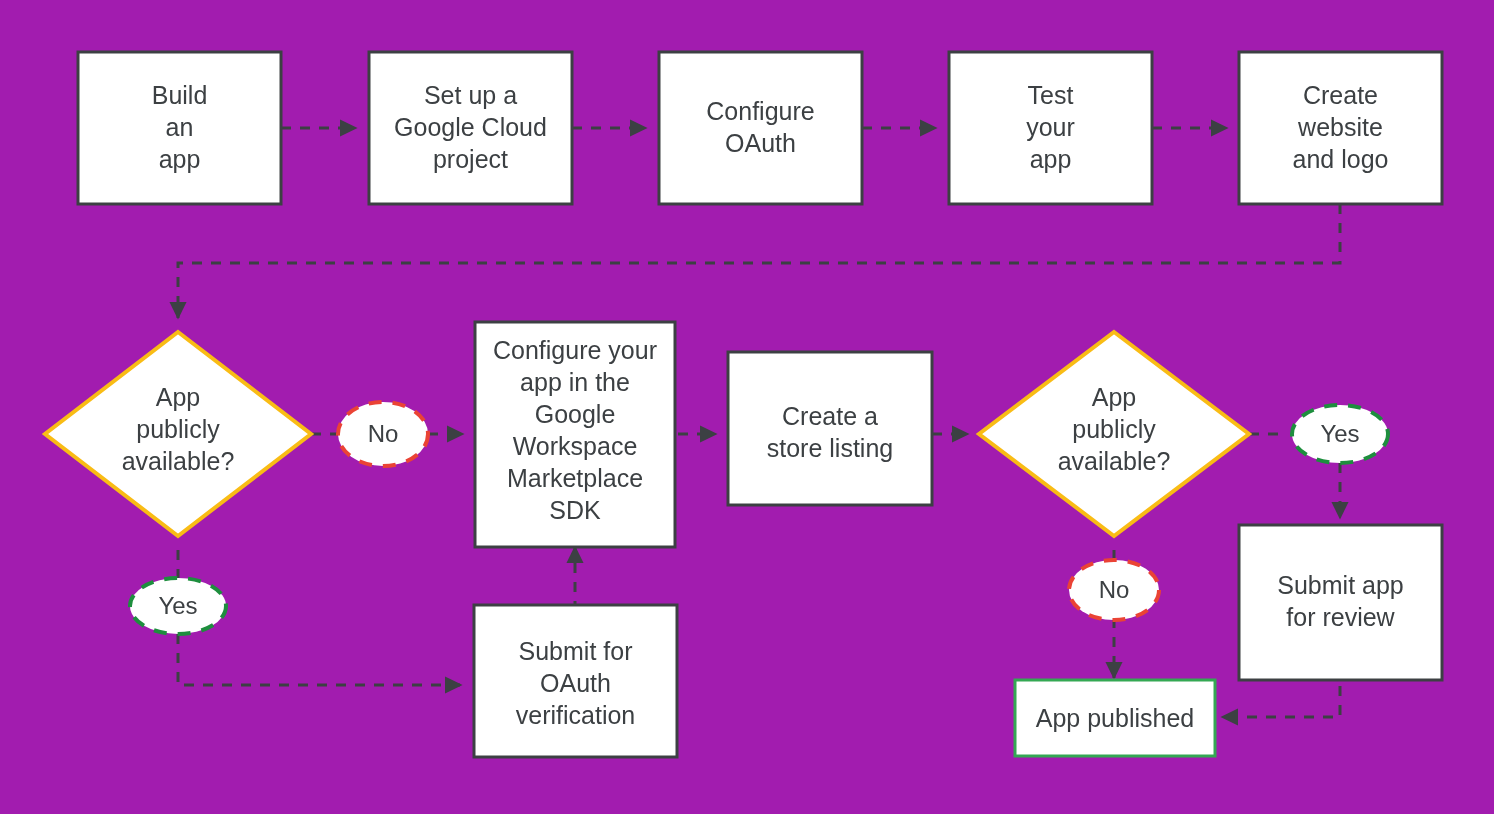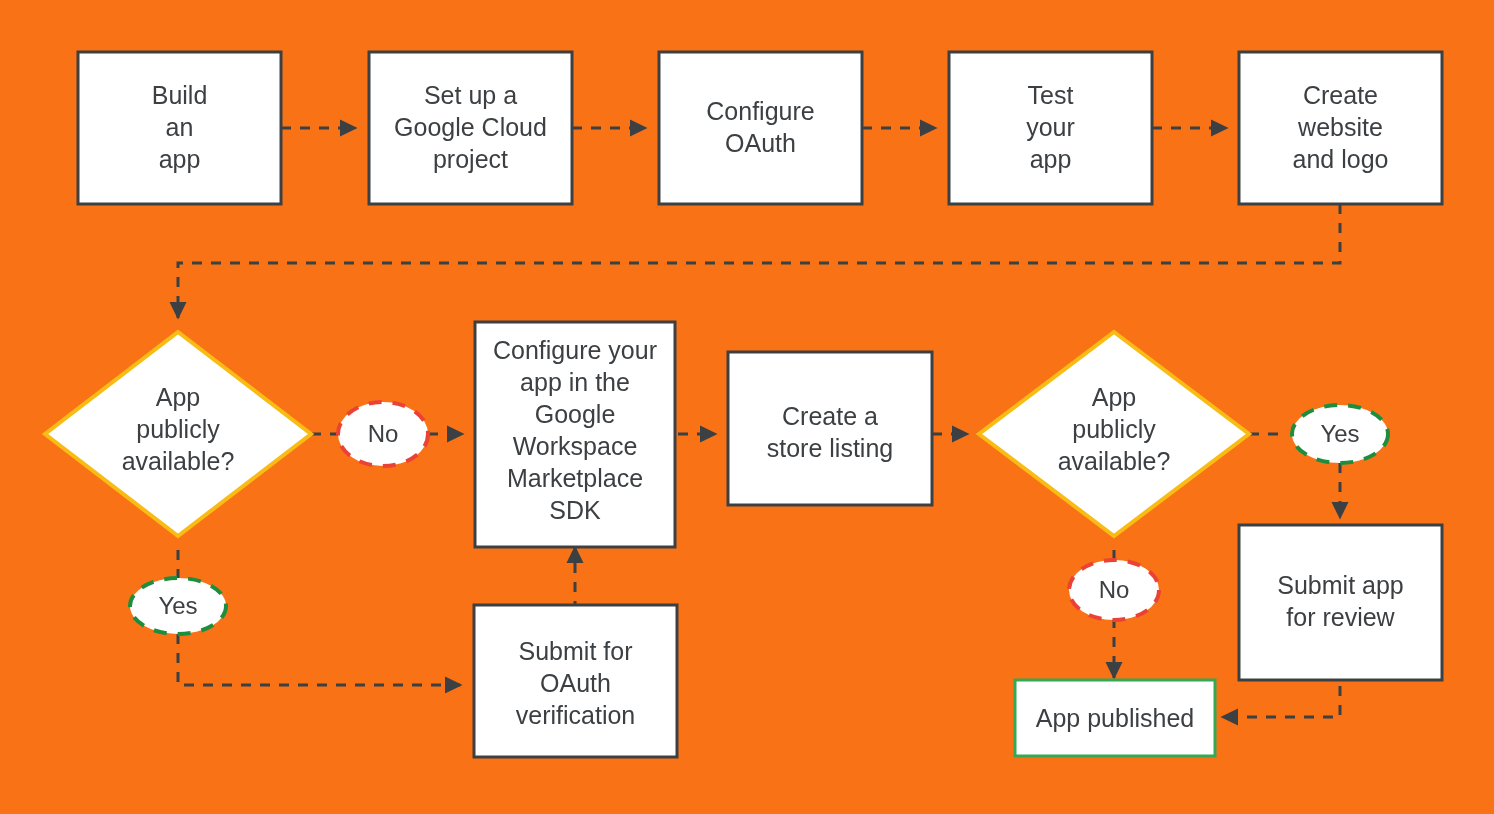--- a/index.html
+++ b/index.html
@@ -7,21 +7,21 @@
     padding: 0;
     background: #ffffff;
   }
   body {
     font-family: "Liberation Sans", sans-serif;
   }
   #canvas {
     position: relative;
     width: 1494px;
     height: 814px;
-    background: #f97316;
+    background: #a21caf;
     overflow: hidden;
   }
   svg.flow {
     position: absolute;
     left: 0;
     top: 0;
     width: 1494px;
     height: 814px;
   }
   .node-text {

